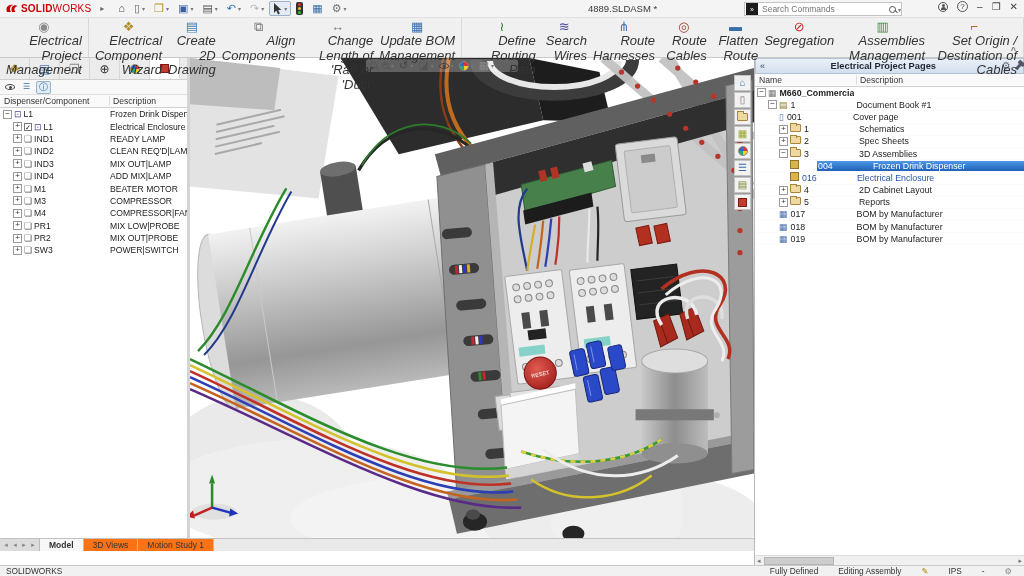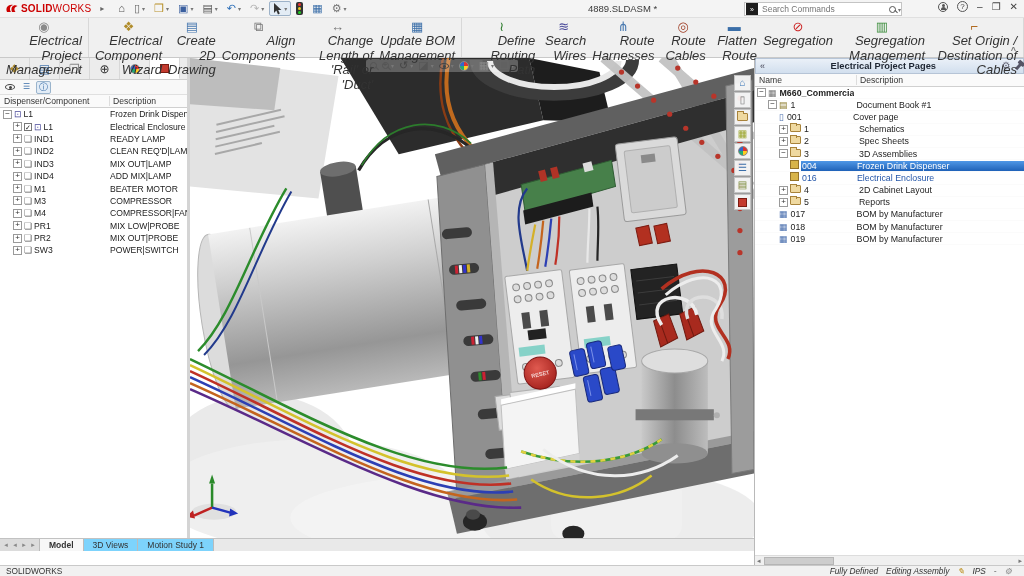--- a/index.html
+++ b/index.html
@@ -41,21 +41,21 @@
   
   .content{display:flex;height:507px;}
   .left-col{width:755px;display:flex;flex-direction:column;border-right:1px solid #b9b9b9;}
   .tabstrip{height:14px;background:#eceff1;display:flex;align-items:flex-end;border-bottom:1px solid #c9c9c9;}
   .dtab{padding:1px 7px 0;font-size:9px;color:#333;border:1px solid #c6c6c6;border-bottom:none;background:#e7eaec;height:13px;white-space:nowrap;}
   .dtab.active{background:#fff;font-weight:bold;height:14px;border-color:#b2b2b2;}
   .workarea{display:flex;height:480px;}
   .bottomtabs{height:13px;background:#e9e9e9;border-top:1px solid #c2c2c2;display:flex;align-items:stretch;font-size:8.5px;}
   .bt-nav{display:flex;align-items:center;background:#dcdcdc;border-right:1px solid #bbb;padding:0 2px;gap:1px;}
   .bt-nav span{color:#888;font-size:7px;width:8px;text-align:center;}
-  .btab{padding:0 9px;border-right:1px solid #bbb;display:flex;align-items:center;background:#7dd3fc;color:#333;}
+  .btab{padding:0 9px;border-right:1px solid #bbb;display:flex;align-items:center;background:#f97316;color:#333;}
   .btab.active{background:#f7f7f7;font-weight:bold;}
 
   
   .leftpanel{width:190px;border-right:3px solid #d4d4d4;display:flex;flex-direction:column;background:#fff;}
   .mgr-tabs{height:22px;display:flex;background:#ececec;border-bottom:1px solid #cfcfcf;}
   .mtab{width:30px;display:flex;align-items:center;justify-content:center;border-right:1px solid #d8d8d8;font-size:12px;background:#ececec;}
   .mtab.active{background:#fff;border-bottom:1px solid #fff;}
   .tree-toolbar{height:15px;display:flex;gap:2px;padding:1px 2px;border-bottom:1px solid #e0e0e0;background:#f8f8f8;align-items:center;}
   .tt-btn{min-width:15px;height:13px;display:flex;align-items:center;justify-content:center;font-size:9px;border:1px solid transparent;border-radius:2px;}
   .tt-btn.pressed{border-color:#9ab4cc;background:#e2ecf6;}
@@ -93,21 +93,21 @@
   .rrow .nm{overflow:hidden;flex:none;padding-left:1px;}
   .rrow .ds{flex:1;overflow:hidden;padding-left:3px;}
   .rrow.bold .nm{font-weight:bold;}
   .rrow.bluetext .nm,.rrow.bluetext .ds{color:#2456a8;}
   .rrow.selected .nm,.rrow.selected .ds{background:linear-gradient(#4f97e6,#1f62b8);color:#fff;}
   .rp-scroll{height:10px;background:#f0f0f0;border-top:1px solid #ddd;display:flex;align-items:center;font-size:7px;color:#777;}
   .rp-thumb{width:70px;height:8px;background:#cdcdcd;border:1px solid #b5b5b5;margin-left:1px;}
 
   
   .statusbar{height:11px;background:#f1f1f1;border-top:1px solid #c9c9c9;display:flex;align-items:center;font-size:8.3px;color:#333;padding:0 6px;}
-  .sb-right{margin-left:auto;display:flex;gap:8px;align-items:center;margin-right:6px;font-style:italic;}
+  .sb-right{margin-left:auto;display:flex;gap:20px;align-items:center;margin-right:6px;}
 
   
   .i-eye{width:10px;height:6px;border:1px solid #444;border-radius:50%;position:relative;display:inline-block;}
   .i-eye::after{content:"";position:absolute;top:1px;left:3px;width:3px;height:3px;border-radius:50%;background:#444;}
   .ball{width:10px;height:10px;border-radius:50%;display:inline-block;border:1px solid #888;
         background:conic-gradient(#d33 0 25%,#fc2 25% 50%,#2a7 50% 75%,#36c 75% 100%);}
   .cube{width:9px;height:9px;display:inline-block;border:1px solid;}
   .cube.r{background:#c43a2e;border-color:#7c1c12;}
   .cube.y{background:#d8b44a;border-color:#96742a;}
   .fold{width:11px;height:8px;background:#efd9a0;border:1px solid #a8833a;border-radius:1px;position:relative;display:inline-block;}
@@ -242,21 +242,21 @@
       <div class="rbtn">
         <span><span class="gl ric" style="color:#3a6ea8">▬</span></span>
         <span class="rlabel">Flatten Route</span>
       </div>
       <div class="rbtn">
         <span><span class="gl ric" style="color:#cc2222">⊘</span></span>
         <span class="rlabel">Segregation</span>
       </div>
       <div class="rbtn">
         <span><span class="gl ric" style="color:#3f8f3f">▥</span></span>
-        <span class="rlabel">Segregation Management</span>
+        <span class="rlabel">Assemblies Management</span>
       </div>
       <div class="rbtn">
         <span><span class="gl ric" style="color:#b06a20">⌐</span></span>
         <span class="rlabel">Set Origin / Destination of Cables</span>
       </div>
     </div>
     <span class="ribbon-collapse">^</span>
 </div>
 
 <div class="content">
@@ -806,21 +806,21 @@
             <span class="exp">−</span>
             <span><span class="fold tic"></span></span>
           </span>
           <span class="nm" style="width: 53px;">3</span>
           <span class="ds">3D Assemblies</span>
         </div>
         <div class="rrow selected">
           <span class="pre" style="padding-left: 35px;">
             <span><span class="cube y tic"></span></span>
           </span>
-          <span class="nm" style="width: 53px;">004</span>
+          <span class="nm" style="width: 53px; margin-left: 16px;">004</span>
           <span class="ds">Frozen Drink Dispenser</span>
         </div>
         <div class="rrow bluetext">
           <span class="pre" style="padding-left: 35px;">
             <span><span class="cube y tic"></span></span>
           </span>
           <span class="nm" style="width: 53px;">016</span>
           <span class="ds">Electrical Enclosure</span>
         </div>
         <div class="rrow">

